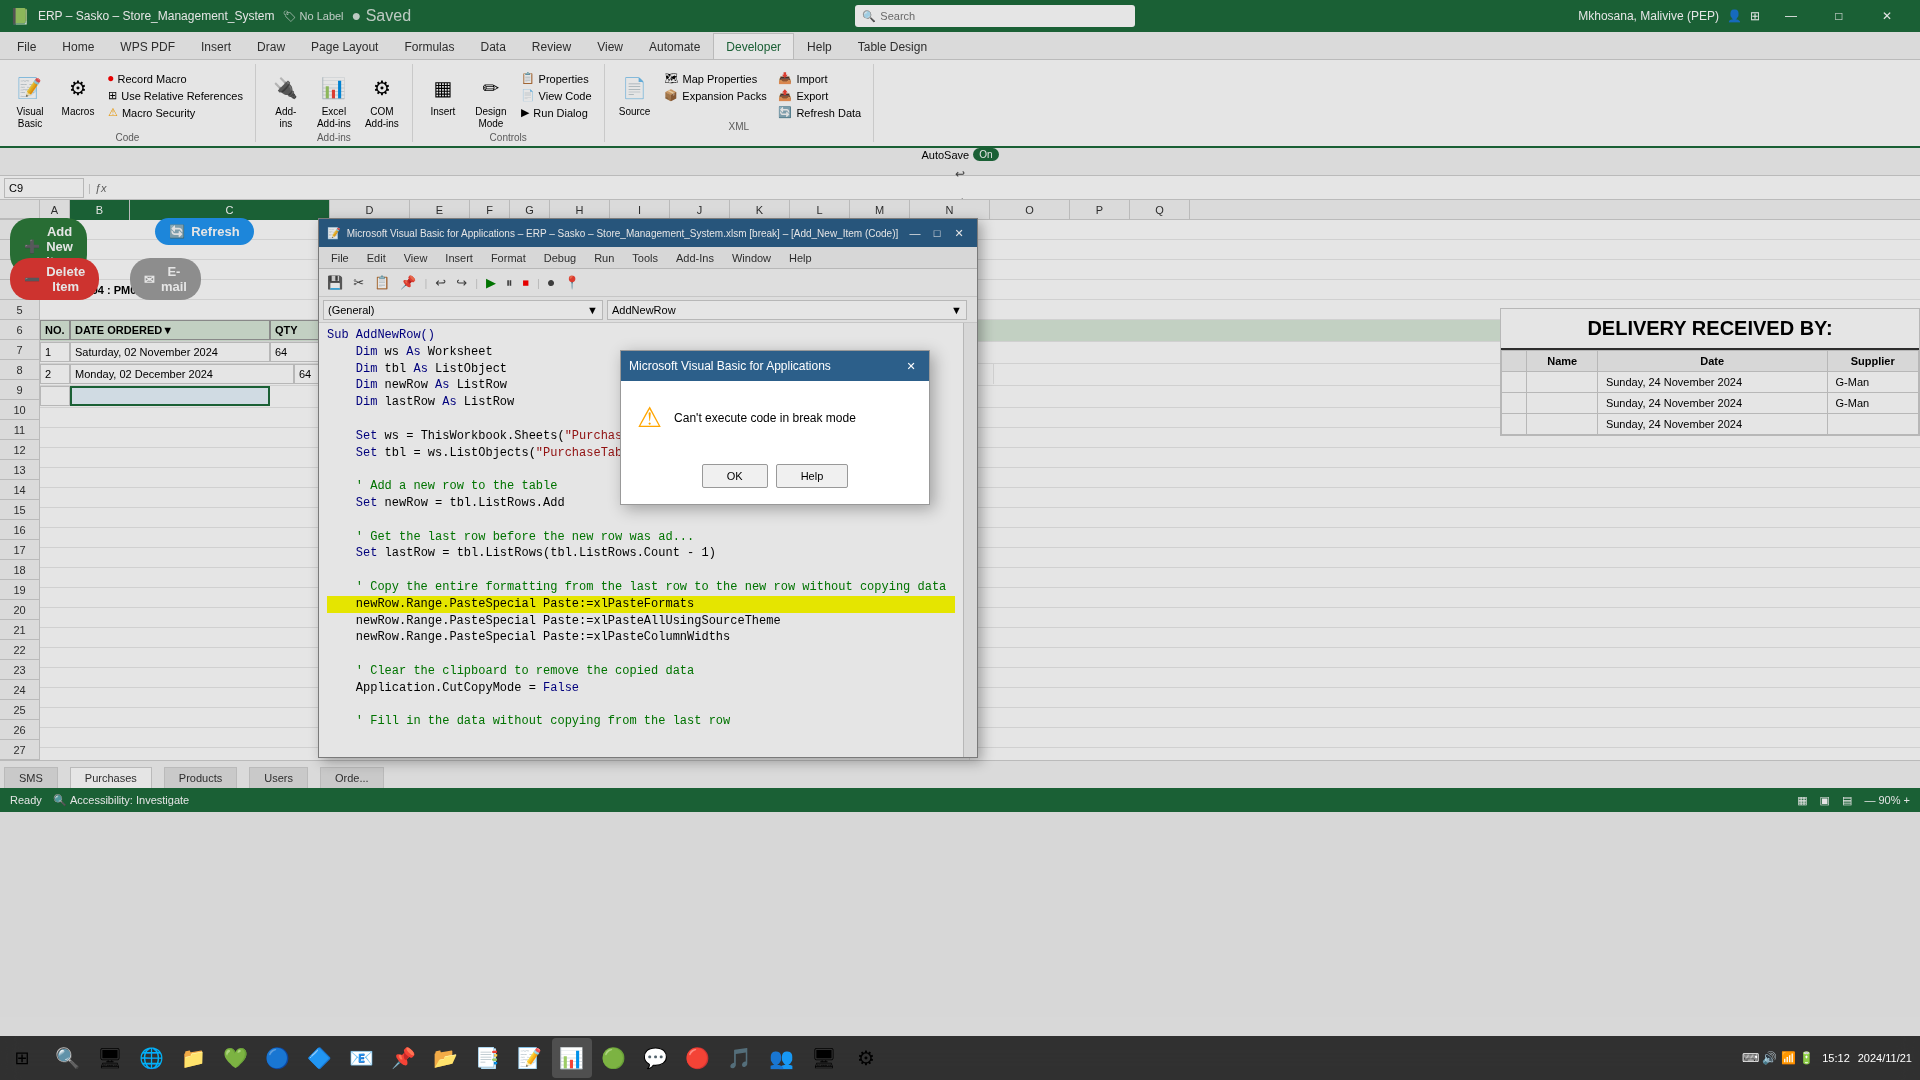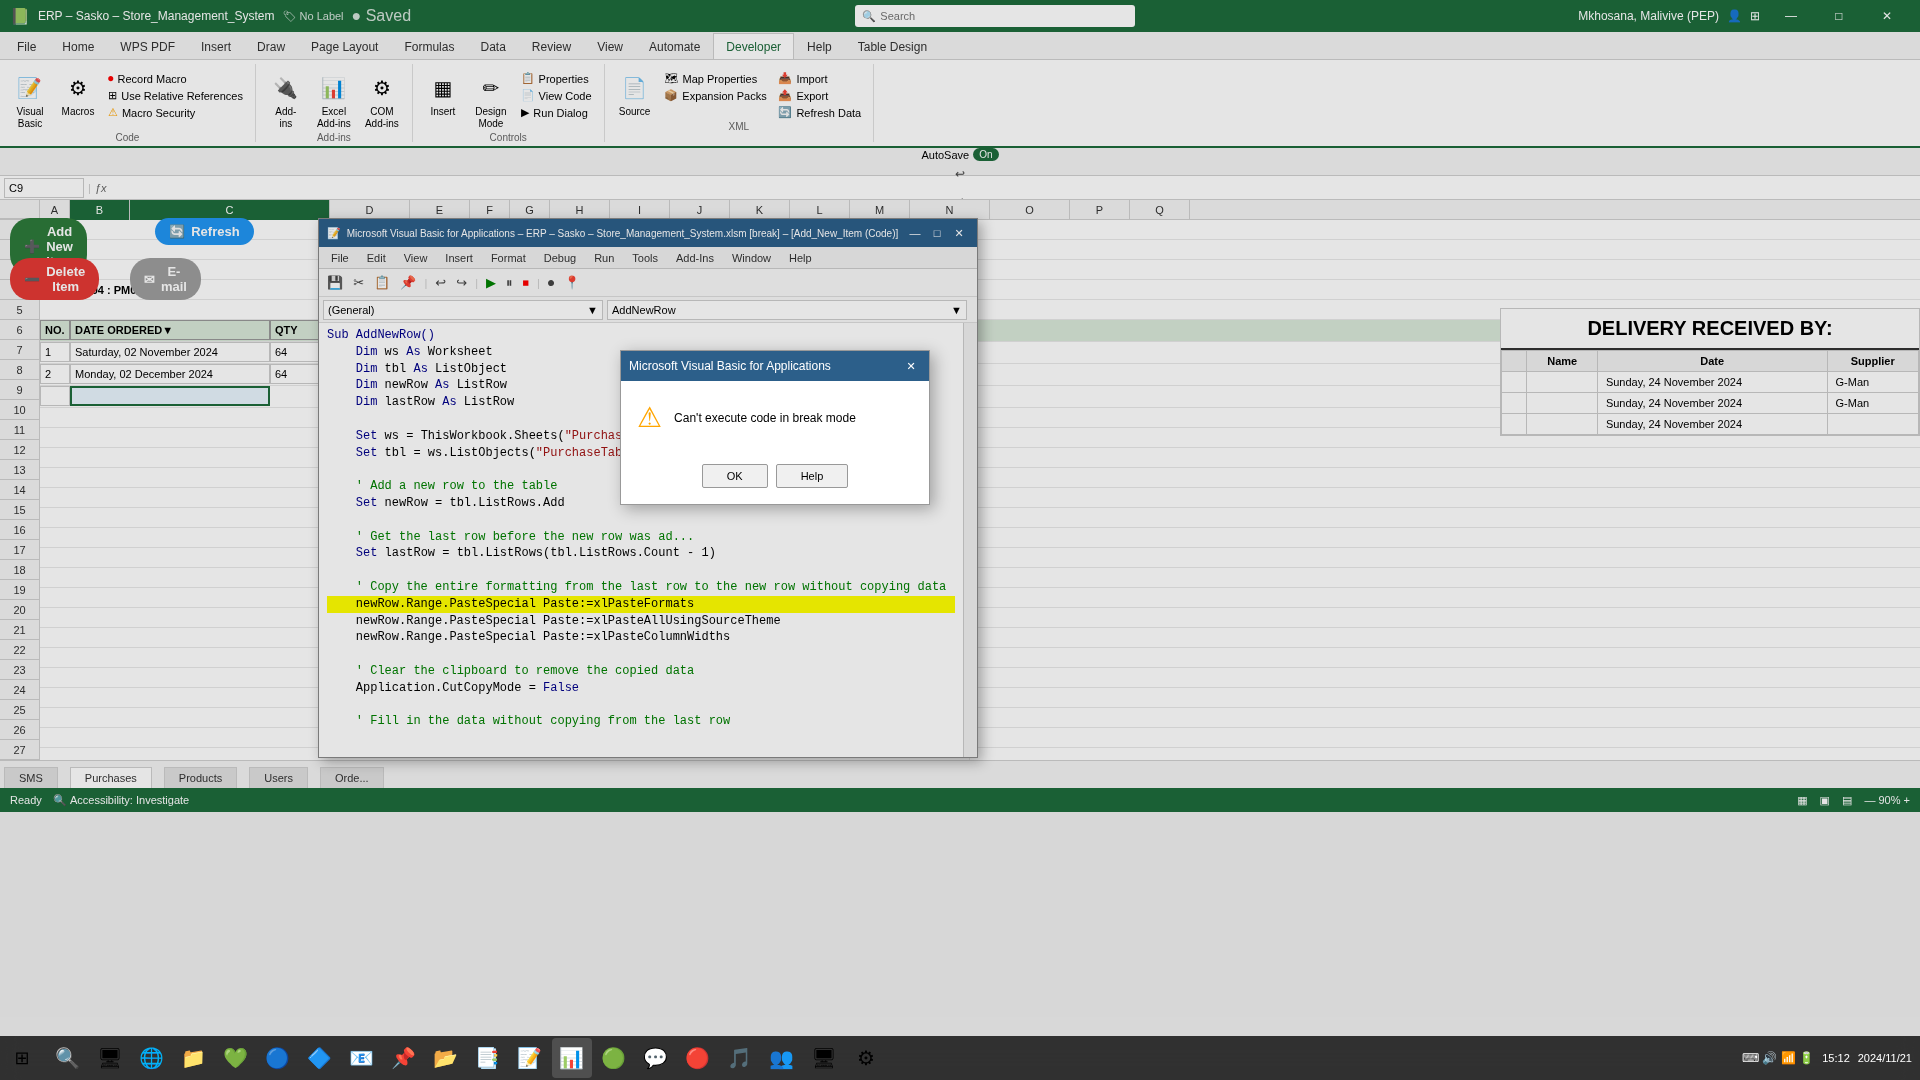--- a/index.html
+++ b/index.html
@@ -690,21 +690,21 @@
       <div class="grid-row" style="height:22px;">
         <div class="cell" style="width:30px; text-align:center; border:1px solid #ccc;">1</div>
         <div class="cell" style="width:200px; text-align:center; border:1px solid #ccc;">Saturday, 02 November 2024</div>
         <div class="cell" style="width:60px; text-align:center; border:1px solid #ccc;">64</div>
         <div class="cell" style="width:60px; text-align:center; border:1px solid #ccc;">5580</div>
         <div class="cell" style="width:580px;"></div>
       </div>
 
       <div class="grid-row" style="height:22px;">
         <div class="cell" style="width:30px; text-align:center; border:1px solid #ccc;">2</div>
-        <div class="cell" style="width:200px; text-align:center; border:1px solid #ccc;">Monday, 02 December 2024</div>
+        <div class="cell" style="width:224px; text-align:center; border:1px solid #ccc;">Monday, 02 December 2024</div>
         <div class="cell" style="width:60px; text-align:center; border:1px solid #ccc;">64</div>
         <div class="cell" style="width:60px; text-align:center; border:1px solid #ccc;">5128</div>
         <div class="cell" style="width:580px;"></div>
       </div>
 
       <div class="grid-row" style="height:22px;">
         <div class="cell" style="width:30px; border:1px solid #ccc;"></div>
         <div class="cell selected-cell" style="width:200px; background:#e8f4fd;"></div>
         <div class="cell" style="width:60px;"></div>
         <div class="cell" style="width:60px;"></div>

